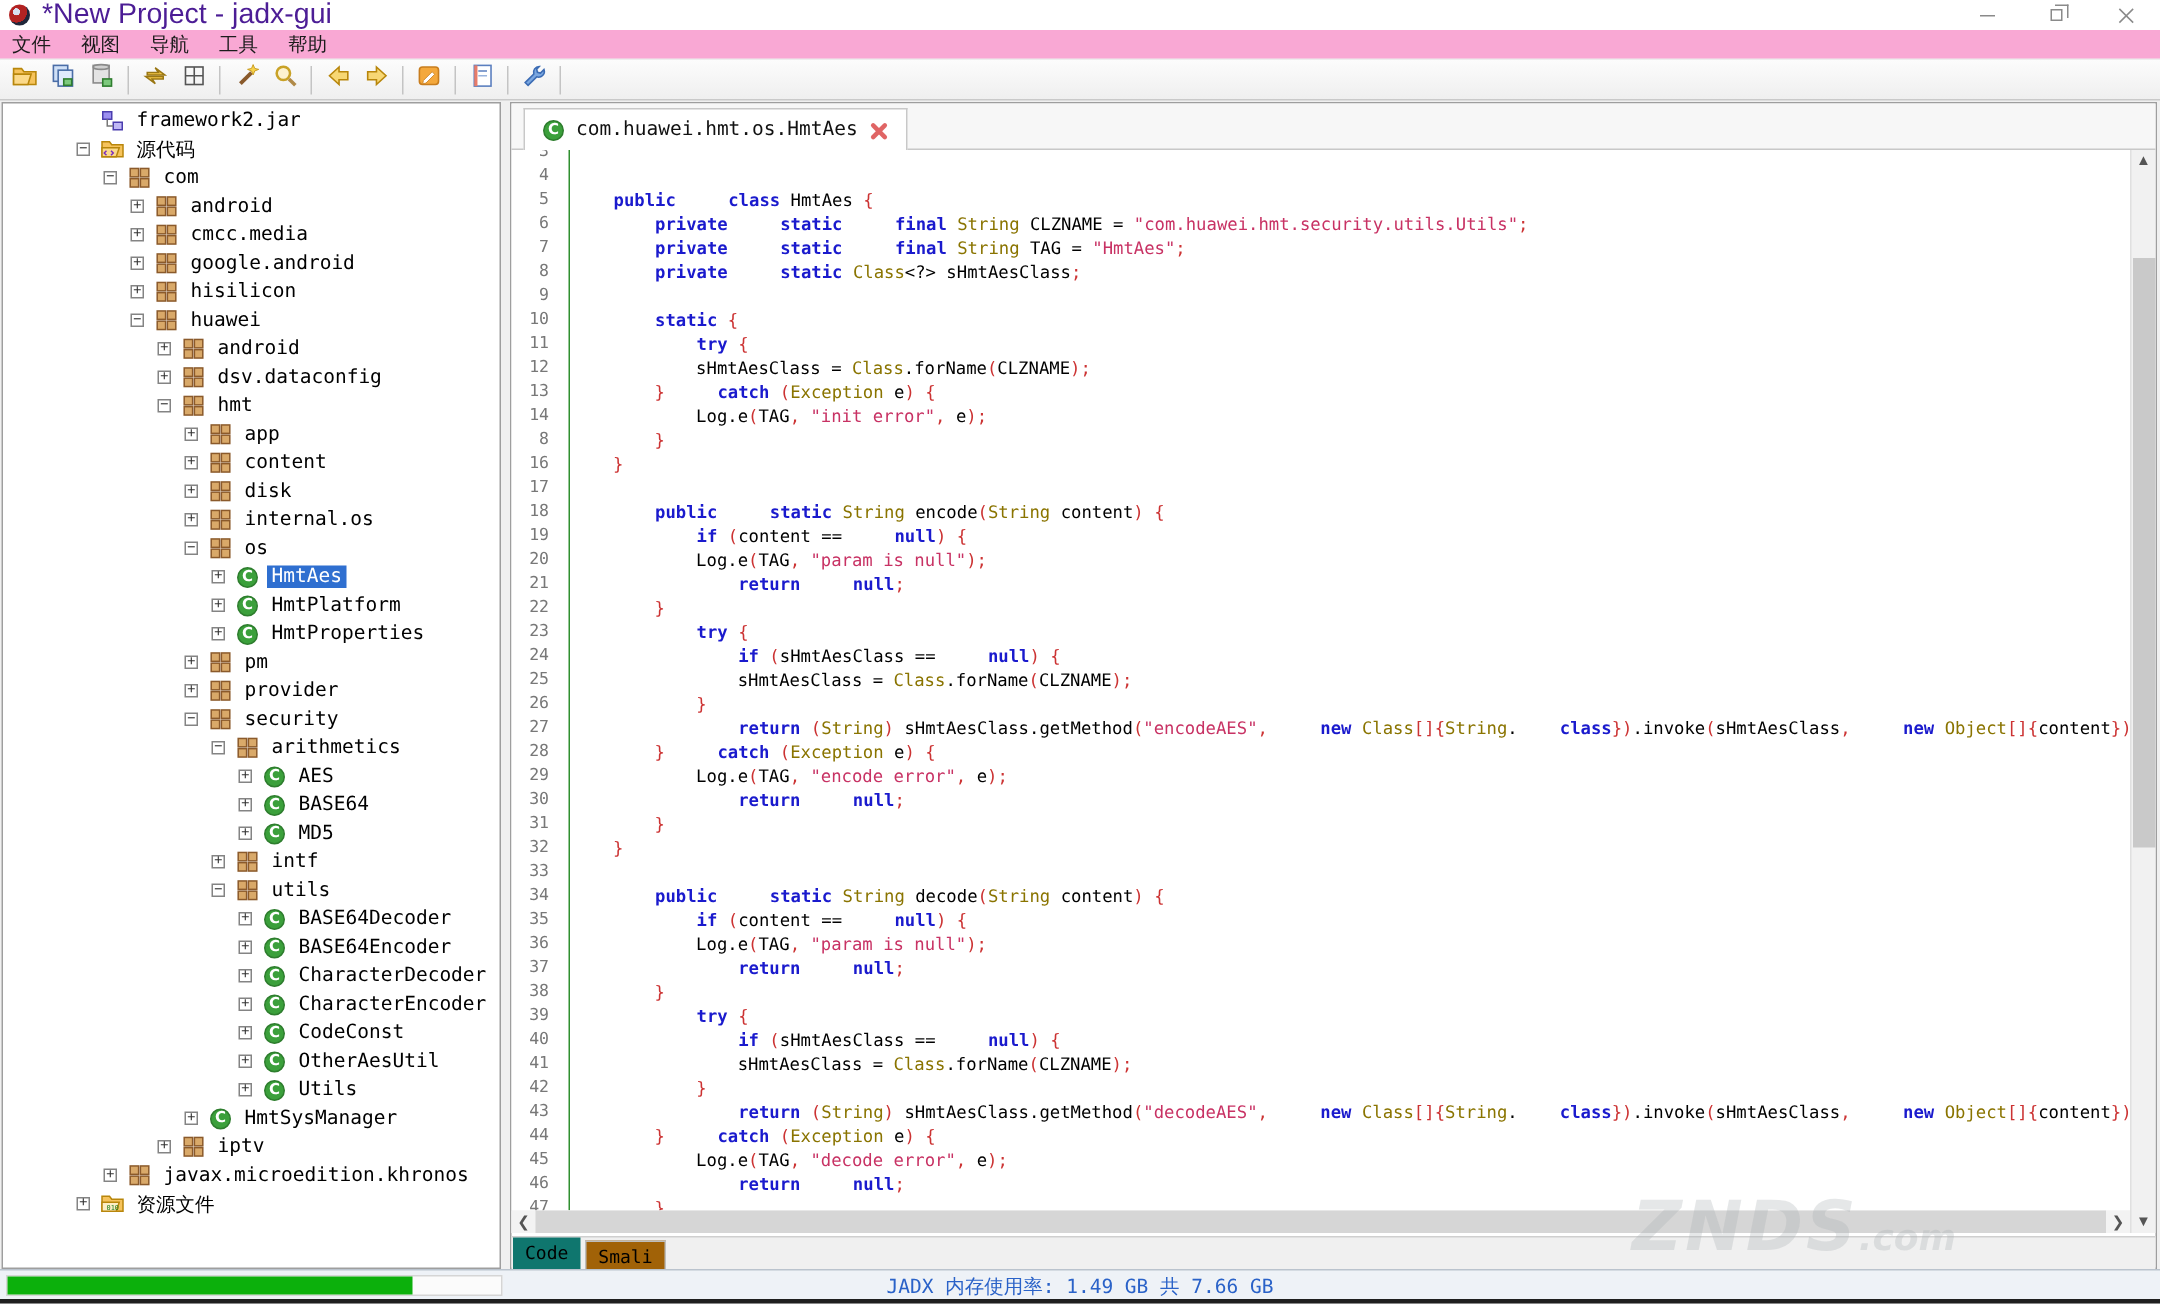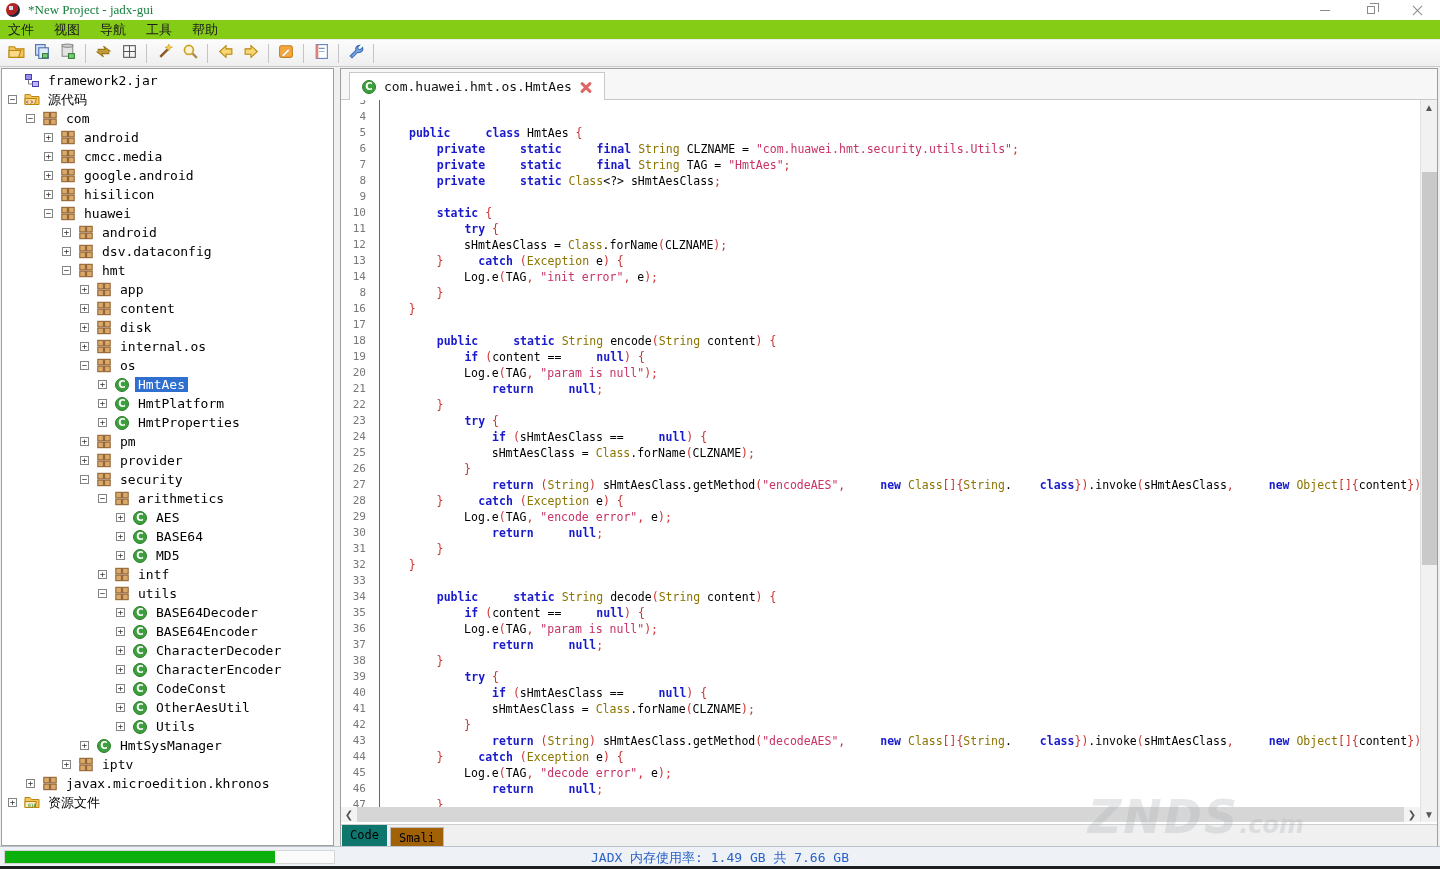--- a/index.html
+++ b/index.html
@@ -9,46 +9,46 @@
   }
   body { width:1440px; height:869px; font-family:"Liberation Sans", sans-serif; background:#f0f0f0; overflow:hidden; }
   #screen { position:relative; width:1440px; height:869px; background:#f0f0f0; }
 
   
   .titlebar{ position:absolute; left:0; top:0; width:1440px; height:20px; background:#ffffff;
              display:flex; align-items:center; padding-left:6px; }
   .app-icon{ width:14px; height:14px; border-radius:50%;
              background:radial-gradient(circle at 35% 35%, #d8dff0 0 18%, #b22222 19% 55%, #20263a 56% 100%);
              margin-right:8px; flex:0 0 auto; }
-  .win-title{ font-size:13px; color:#15803d;font-family:Liberation Serif, serif; }
+  .win-title{ font-size:19px; color:#4c1d95; }
   .win-controls{ margin-left:auto; display:flex; align-items:center; height:100%; }
   .win-btn{ width:46px; height:20px; display:flex; align-items:center; justify-content:center; }
   .ic-min{ width:10px; height:0; border-top:1px solid #8a8a8a; }
   .ic-restore{ width:8px; height:8px; border:1px solid #8a8a8a; position:relative; background:#fff; }
   .ic-restore::before{ content:""; position:absolute; left:2px; top:-4px; width:8px; height:8px; border:1px solid #8a8a8a; border-bottom:none; border-left:none; }
   .ic-close{ position:relative; width:11px; height:11px; }
   .ic-close::before,.ic-close::after{ content:""; position:absolute; left:-1px; top:5px; width:13px; height:1px; background:#8a8a8a; }
   .ic-close::before{ transform:rotate(45deg);} .ic-close::after{ transform:rotate(-45deg);}
 
   
-  .menubar{ position:absolute; left:0; top:20px; width:1440px; height:20px; background:#84cc16;
+  .menubar{ position:absolute; left:0; top:20px; width:1440px; height:20px; background:#f9a8d4;
             display:flex; align-items:flex-start; font-size:13px; color:#1c1c1c; border-bottom:1px solid #ededed; }
   .menu-item{ padding:0 10px; height:100%; display:flex; align-items:center; }
   .menu-item:first-child{ padding-left:8px; }
 
   
   .toolbar{ position:absolute; left:0; top:40px; width:1440px; height:27px;
             background:linear-gradient(#fcfcfc,#efefef); border-bottom:1px solid #c9c9c9;
             display:flex; align-items:center; padding-left:3px; }
   .tool-btn{ width:26px; height:23px; display:flex; align-items:center; justify-content:center; border-radius:2px; }
   .tool-sep{ width:1px; height:19px; background:#c4c4c4; margin:0 4px; }
 
   
   .tree-panel{ position:absolute; left:1px; top:68px; width:333px; height:778px; background:#fff;
-               border:1px solid #9e9e9e; overflow:hidden; padding-top:2px; }
+               border:1px solid #9e9e9e; overflow:hidden; padding-top:2px;padding-left:43px; }
   .tree-row{ height:19px; display:flex; align-items:center; font-family:"DejaVu Sans Mono", monospace;
              font-size:13px; color:#000; white-space:nowrap; }
   .handle{ width:9px; height:9px; border:1px solid #848484; background:#fff; color:#333;
            font-size:9px; line-height:7px; text-align:center; flex:0 0 auto; margin-right:7px;
            font-family:"DejaVu Sans Mono", monospace; }
   .handle-spacer{ width:16px; flex:0 0 auto; }
   .tree-ico{ width:16px; height:16px; flex:0 0 auto; margin-right:5px; display:flex; align-items:center; justify-content:center; }
   .cls-badge{ width:14px; height:14px; border-radius:50%; background:#3ba03b; border:1px solid #2e7d2e;
               color:#fff; font-size:10px; font-weight:bold; line-height:12px; text-align:center;
               font-family:"DejaVu Sans", sans-serif; }

